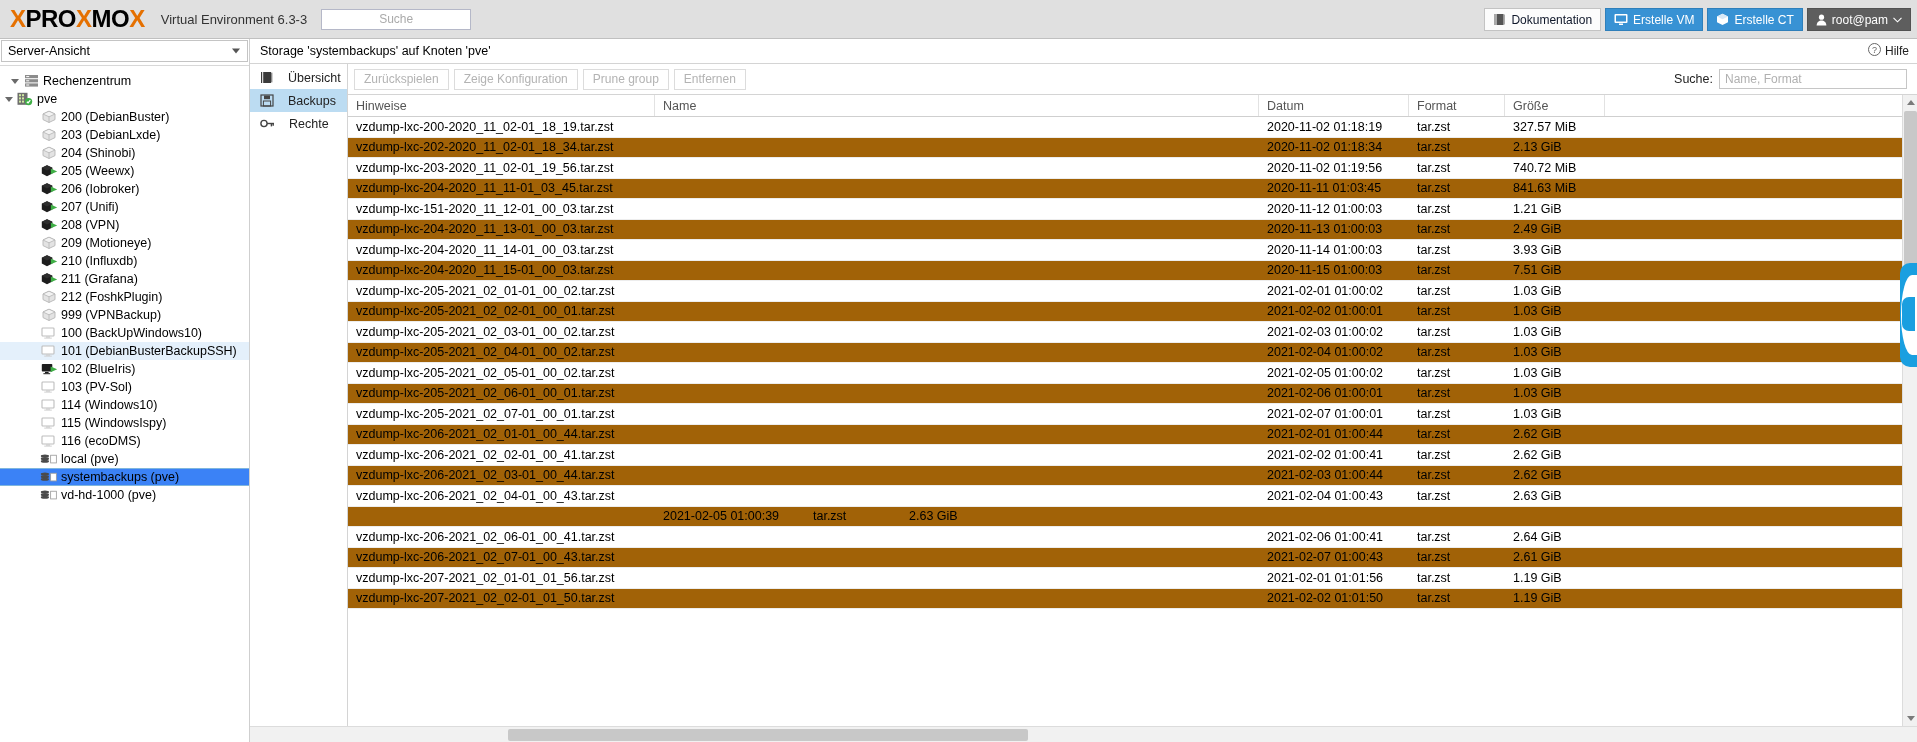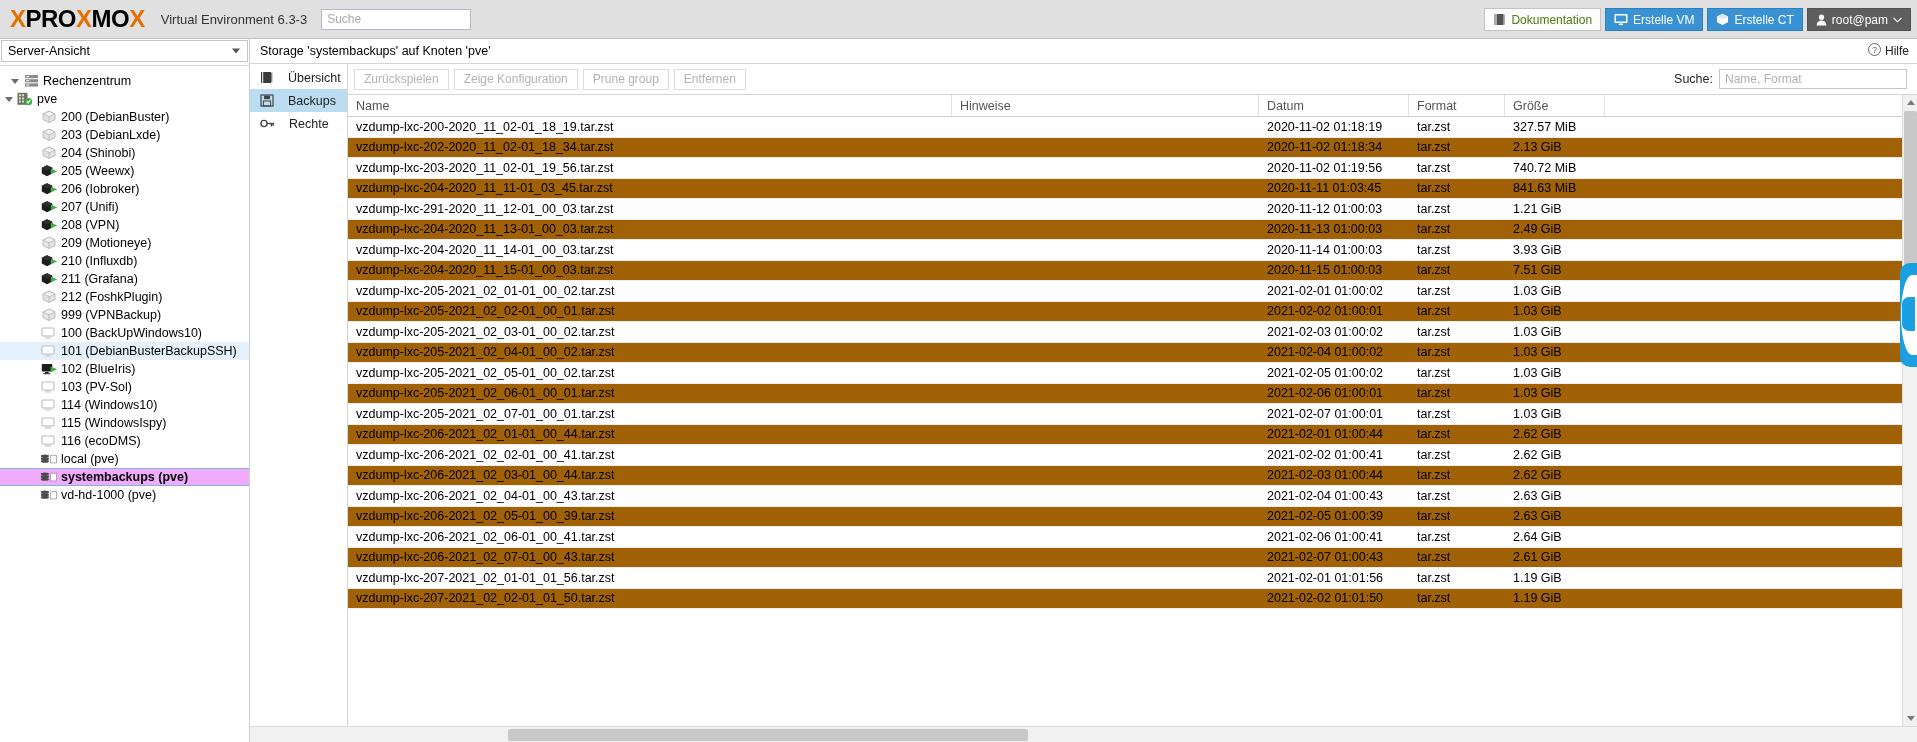--- a/index.html
+++ b/index.html
@@ -42,38 +42,39 @@
   #global-search {
     margin-left: 14px;
     width: 150px;
     height: 21px;
     border: 1px solid #b5b8c8;
     background: #fff;
     font-size: 12px;
     padding: 0 5px;
     color: #555;
     font-family: "Liberation Sans", sans-serif;
+    text-align: center;
   }
   #global-search::placeholder { color: #aaa; }
   .header-right {
     position: absolute;
     right: 6px; top: 0;
     height: 39px;
     display: flex; align-items: center;
     gap: 4px;
   }
   .hbtn {
     height: 23px;
     display: flex; align-items: center;
     gap: 5px;
     padding: 0 8px;
     font-size: 12px;
     border: 1px solid #c3c3c3;
     background: #fcfcfc;
-    color: #4d7c0f;
+    color: #0f172a;
     cursor: pointer;
     white-space: nowrap;
   }
   .hbtn.primary {
     background: #3892d4;
     border-color: #2f7fba;
     color: #fff;
   }
   .hbtn.user {
     background: #5e5e5e;
@@ -129,25 +130,24 @@
     height: 18px;
     display: flex;
     align-items: center;
     font-size: 12.5px;
     white-space: nowrap;
     cursor: pointer;
     padding-left: 8px;
   }
   .tnode.hover { background: #e4f0fb; }
   .tnode.selected {
-    background: #f0abfc;
+    background: #3b82f6;
     border-top: 1px solid #7fb6dd;
     border-bottom: 1px solid #7fb6dd;
     height: 18px;
-    font-weight: bold;
   }
   .tarrow {
     width: 14px; height: 14px;
     display: inline-flex; align-items: center; justify-content: center;
     flex: 0 0 14px;
   }
   .tarrow i {
     display: block;
     width: 0; height: 0;
     border-left: 4px solid transparent;
@@ -775,22 +775,22 @@
               <button class="tbtn" disabled="">Entfernen</button>
             </div>
           <div class="searchwrap">
             <label>Suche:</label>
             <input id="grid-search" type="text" placeholder="Name, Format" style="">
           </div>
         </div>
 
         <div id="grid">
           <div class="ghead">
+              <div class="gc c-note">Hinweise</div>
               <div class="gc c-name">Name</div>
-              <div class="gc c-note">Hinweise</div>
               <div class="gc c-date">Datum</div>
               <div class="gc c-fmt">Format</div>
               <div class="gc c-size">Größe</div>
             </div>
           <div id="gbody">
               <div class="grow">
                 <div class="gc c-name">vzdump-lxc-200-2020_11_02-01_18_19.tar.zst</div>
                 <div class="gc c-note"></div>
                 <div class="gc c-date">2020-11-02 01:18:19</div>
                 <div class="gc c-fmt">tar.zst</div>
@@ -811,21 +811,21 @@
                 <div class="gc c-size">740.72 MiB</div>
               </div>
               <div class="grow alt">
                 <div class="gc c-name">vzdump-lxc-204-2020_11_11-01_03_45.tar.zst</div>
                 <div class="gc c-note"></div>
                 <div class="gc c-date">2020-11-11 01:03:45</div>
                 <div class="gc c-fmt">tar.zst</div>
                 <div class="gc c-size">841.63 MiB</div>
               </div>
               <div class="grow">
-                <div class="gc c-name">vzdump-lxc-291-2020_11_12-01_00_03.tar.zst</div>
+                <div class="gc c-name">vzdump-lxc-151-2020_11_12-01_00_03.tar.zst</div>
                 <div class="gc c-note"></div>
                 <div class="gc c-date">2020-11-12 01:00:03</div>
                 <div class="gc c-fmt">tar.zst</div>
                 <div class="gc c-size">1.21 GiB</div>
               </div>
               <div class="grow alt">
                 <div class="gc c-name">vzdump-lxc-204-2020_11_13-01_00_03.tar.zst</div>
                 <div class="gc c-note"></div>
                 <div class="gc c-date">2020-11-13 01:00:03</div>
                 <div class="gc c-fmt">tar.zst</div>
@@ -916,21 +916,20 @@
                 <div class="gc c-size">2.62 GiB</div>
               </div>
               <div class="grow">
                 <div class="gc c-name">vzdump-lxc-206-2021_02_04-01_00_43.tar.zst</div>
                 <div class="gc c-note"></div>
                 <div class="gc c-date">2021-02-04 01:00:43</div>
                 <div class="gc c-fmt">tar.zst</div>
                 <div class="gc c-size">2.63 GiB</div>
               </div>
               <div class="grow alt">
-                <div class="gc c-name">vzdump-lxc-206-2021_02_05-01_00_39.tar.zst</div>
                 <div class="gc c-note"></div>
                 <div class="gc c-date">2021-02-05 01:00:39</div>
                 <div class="gc c-fmt">tar.zst</div>
                 <div class="gc c-size">2.63 GiB</div>
               </div>
               <div class="grow">
                 <div class="gc c-name">vzdump-lxc-206-2021_02_06-01_00_41.tar.zst</div>
                 <div class="gc c-note"></div>
                 <div class="gc c-date">2021-02-06 01:00:41</div>
                 <div class="gc c-fmt">tar.zst</div>

